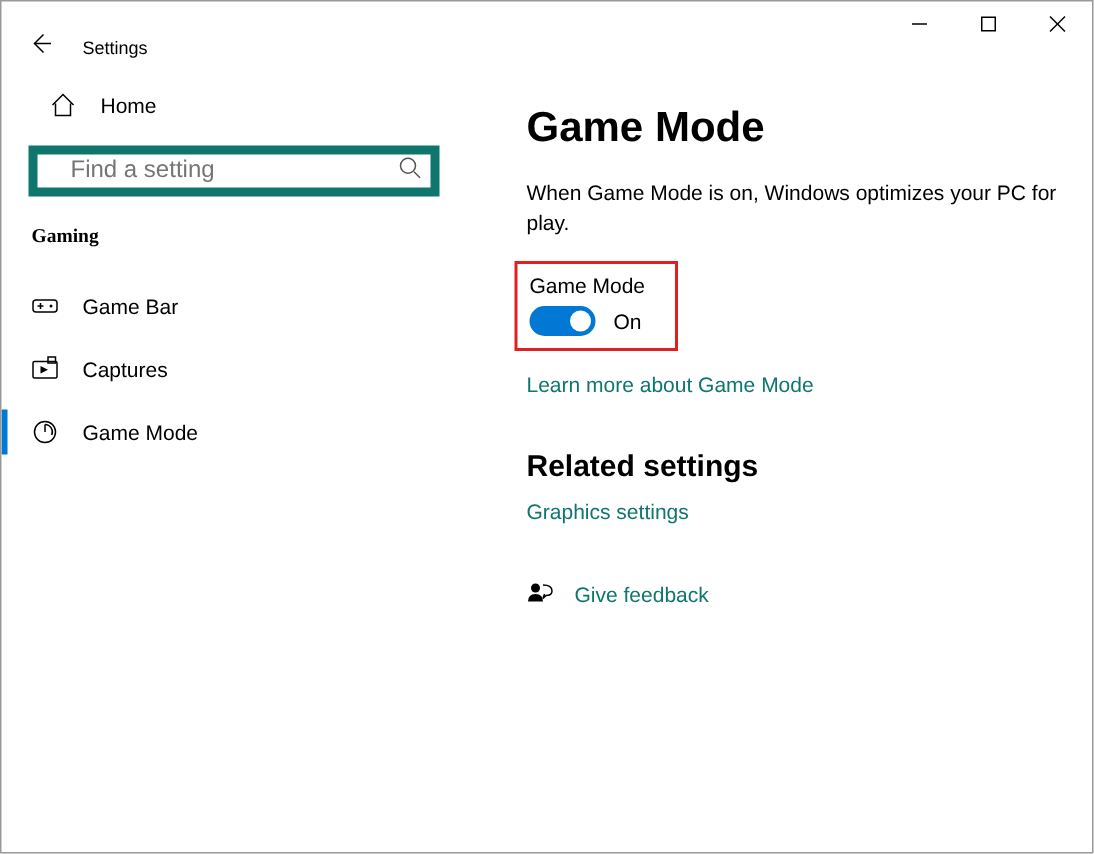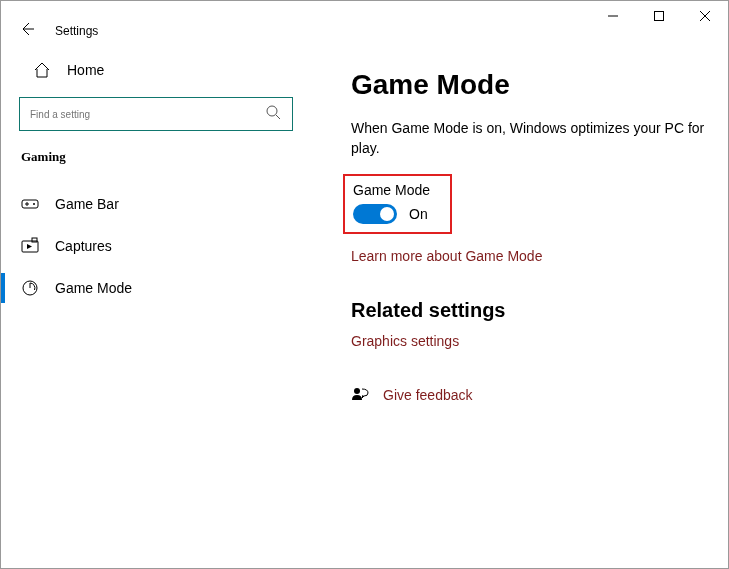--- a/index.html
+++ b/index.html
@@ -61,23 +61,23 @@
       padding: 6px 0 6px 32px;
       font-size: 14px;
       gap: 16px;
     }
     .search-wrap {
       margin: 12px 18px 18px 18px;
     }
     .search {
       width: 100%;
       height: 34px;
-      border: 1px solid #0f766e;
-      padding: 0 36px 0 10px;
-      font-size: 10px;
+      border: 6px solid #0f766e;
+      padding: 0 36px 0 22px;
+      font-size: 16px;
       background: transparent;
       position: relative;
     }
     .search-container {
       position: relative;
     }
     .search-icon {
       position: absolute;
       right: 12px;
       top: 50%;
@@ -159,21 +159,21 @@
       top: 3px;
       width: 14px;
       height: 14px;
       background: #fff;
       border-radius: 50%;
     }
     .toggle-text {
       font-size: 14px;
     }
     .link {
-      color: #7f1d1d;
+      color: #0f766e;
       font-size: 14px;
       text-decoration: none;
       display: inline-block;
     }
     .learn-link {
       margin-top: 14px;
     }
     .section-header {
       font-size: 20px;
       font-weight: 600;

